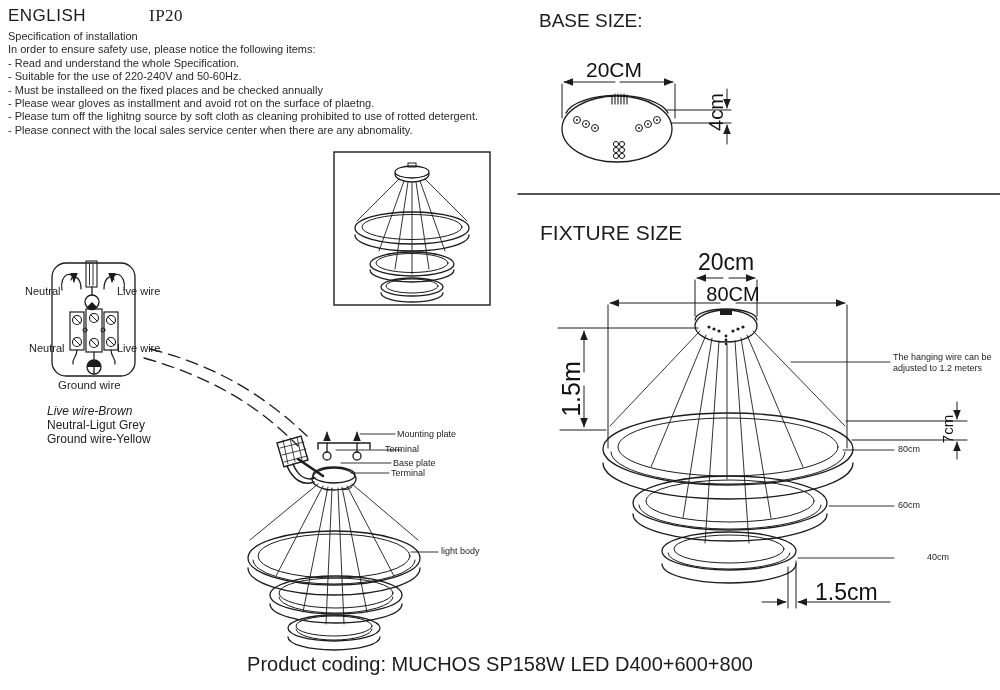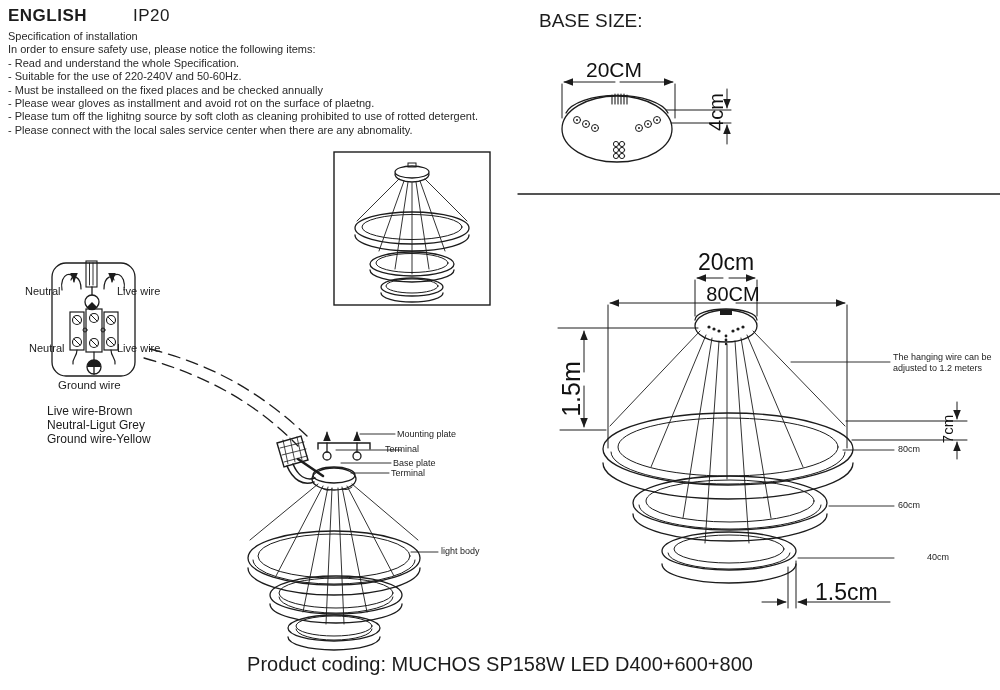--- a/index.html
+++ b/index.html
@@ -299,53 +299,54 @@
         <g stroke-width="1">
           <line x1="788" y1="567" x2="788" y2="608"></line>
           <line x1="796" y1="561" x2="796" y2="608"></line>
           <line x1="762" y1="602" x2="786" y2="602" marker-end="url(#arw)"></line>
           <line x1="890" y1="602" x2="798" y2="602" marker-end="url(#arw)"></line>
         </g>
       </g>
     </g>
   </svg>
 
-  <div class="abs h1" style="left:8px;top:6px;font-weight:bold;">ENGLISH</div>
-  <div class="abs h1" style="left:133px;top:6px;">IP20</div>
+  <div class="abs h1" style="left:8px;top:6px;">ENGLISH</div>
+  <div class="abs h1" style="left:149px;top:6px;font-family:Liberation Serif, serif;">IP20</div>
 
   <div class="spec">
     <div>Specification of installation</div>
     <div>In order to ensure safety use, please notice the following items:</div>
     <div>- Read and understand the whole Specification.</div>
     <div>- Suitable for the use of 220-240V and 50-60Hz.</div>
     <div>- Must be installeed on the fixed places and be checked annually</div>
     <div>- Please wear gloves as installment and avoid rot on the surface of plaetng.</div>
     <div>- Please tum off the lighitng source by soft cloth as cleaning prohibited to use of rotted detergent.</div>
     <div>- Please connect with the local sales service center when there are any abnomality.</div>
   </div>
 
   <div class="abs lbl11" style="left:25px;top:285px;">Neutral</div>
   <div class="abs lbl11" style="left:117px;top:285px;">Live wire</div>
   <div class="abs lbl11" style="left:29px;top:342px;">Neutral</div>
   <div class="abs lbl11" style="left:117px;top:342px;">Live wire</div>
   <div class="abs" style="left:58px;top:379px;font-size:11.5px;">Ground wire</div>
-  <div class="abs" style="left:47px;top:404px;font-size:12px;">Live wire-Brown</div>
+  <div class="abs" style="left:47px;top:404px;font-size:12px;font-style:italic;">Live wire-Brown</div>
   <div class="abs" style="left:47px;top:418px;font-size:12px;">Neutral-Ligut Grey</div>
   <div class="abs" style="left:47px;top:432px;font-size:12px;">Ground wire-Yellow</div>
 
   <div class="abs lbl9" style="left:397px;top:429px;">Mounting plate</div>
   <div class="abs lbl9" style="left:385px;top:444px;">Terminal</div>
   <div class="abs lbl9" style="left:393px;top:458px;">Base plate</div>
   <div class="abs lbl9" style="left:391px;top:468px;">Terminal</div>
   <div class="abs lbl9" style="left:441px;top:546px;">light body</div>
 
   <div class="abs" style="left:532px;top:10px;font-size:19px;margin-left:7px;">BASE SIZE:</div>
   <div class="abs dim" style="left:586px;top:58px;font-size:21px;">20CM</div>
   <div class="abs dim rot" style="left:686px;top:101px;width:60px;height:22px;line-height:22px;font-size:20px;">4cm</div>
 
+  <div class="abs" style="left:540px;top:221px;font-size:21px;">FIXTURE SIZE</div>
   <div class="abs dim center" style="left:690px;top:249px;width:72px;font-size:23px;">20cm</div>
   <div class="abs dim center" style="left:700px;top:283px;width:66px;font-size:20px;">80CM</div>
   <div class="abs dim rot" style="left:531px;top:375px;width:80px;height:28px;line-height:28px;font-size:25px;">1.5m</div>
   <div class="note">The hanging wire can be adjusted to 1.2 meters</div>
   <div class="abs dim rot" style="left:923px;top:420px;width:50px;height:18px;line-height:18px;font-size:15px;">7cm</div>
   <div class="abs lbl9" style="left:898px;top:444px;">80cm</div>
   <div class="abs lbl9" style="left:898px;top:500px;">60cm</div>
   <div class="abs lbl9" style="left:927px;top:552px;">40cm</div>
   <div class="abs dim" style="left:815px;top:579px;font-size:23px;">1.5cm</div>
 

